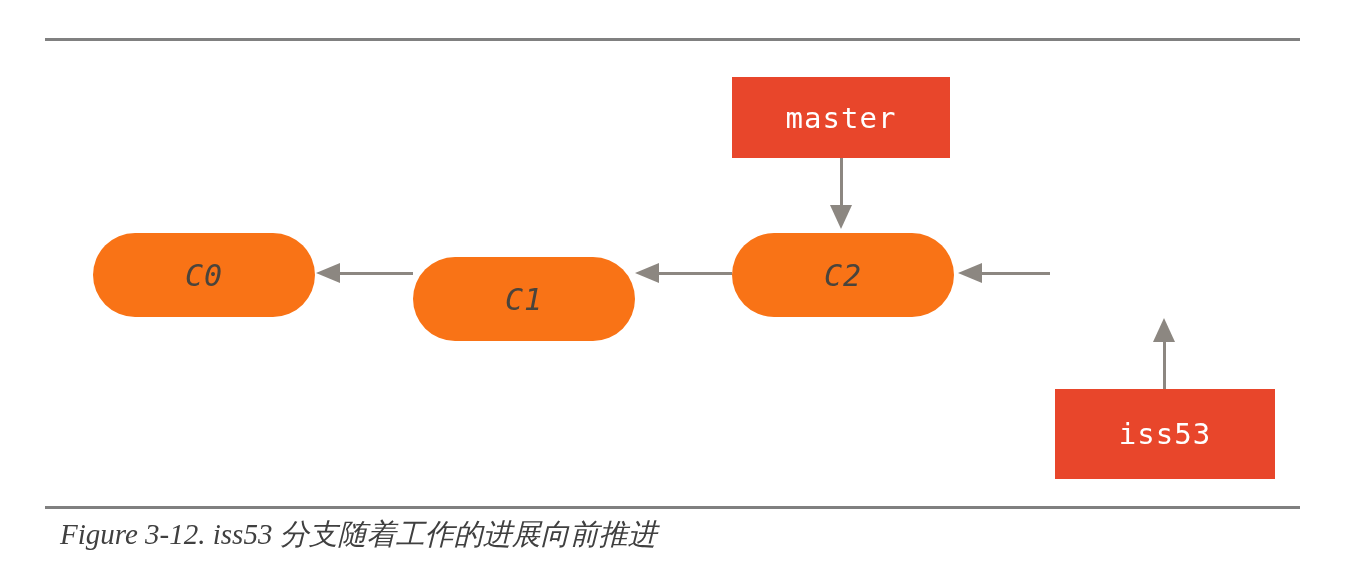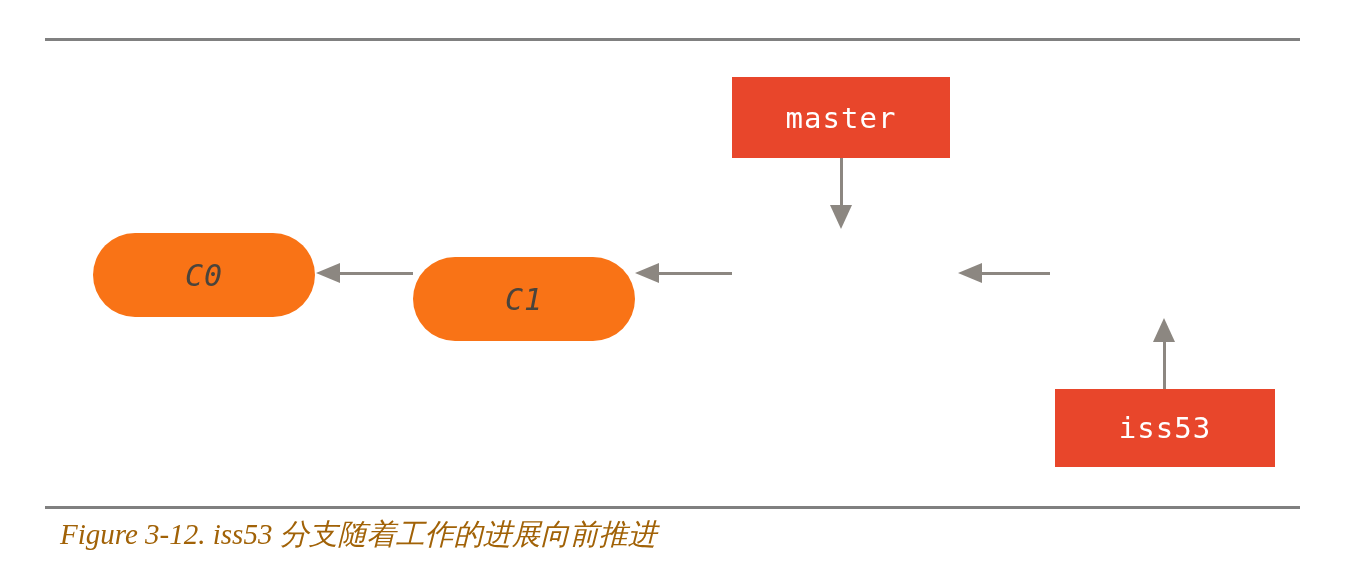--- a/index.html
+++ b/index.html
@@ -26,21 +26,21 @@
     background: #e8462b;
     color: #ffffff;
     font-family: "DejaVu Sans Mono", monospace;
     font-size: 29px;
     display: flex;
     align-items: center;
     justify-content: center;
     letter-spacing: 1px;
   }
   #branch-master { left: 732px; top: 77px; width: 218px; height: 81px; }
-  #branch-iss53  { left: 1055px; top: 389px; width: 220px; height: 78px; }
+  #branch-iss53  { left: 1055px; top: 389px; width: 220px; height: 90px; }
 
   .commit-pill {
     position: absolute;
     top: 233px;
     width: 222px;
     height: 84px;
     background: #f97316;
     border-radius: 42px;
     color: #4a443c;
     font-family: "DejaVu Sans Mono", monospace;
@@ -89,41 +89,42 @@
     left: 1153px; top: 318px;
     border-left: 11px solid transparent;
     border-right: 11px solid transparent;
     border-bottom: 24px solid #8c8781;
   }
 
   .caption {
     position: absolute;
     left: 60px;
     top: 515px;
-    color: #a16207;
+    color: #404040;
     font-family: "Liberation Serif", "DejaVu Serif", serif;
     font-style: italic;
     font-size: 29px;
     white-space: nowrap;
   }
 </style>
 </head>
 <body>
 
 <div id="page">
 
   <div class="rule top"></div>
 
   <div class="branch-box" id="branch-master">master</div>
 
   <div class="arrow-line" id="arrow-master-line"></div>
   <div class="arrow-head" id="arrow-master-head"></div>
 
   <div class="commit-pill" id="commit-c0">C0</div>
   <div class="commit-pill" id="commit-c1">C1</div>
+  <div class="commit-pill" id="commit-c2">C2</div>
 
   <div class="arrow-line hline" id="arrow-c1-c0-line"></div>
   <div class="arrow-head head-left" id="arrow-c1-c0-head"></div>
 
   <div class="arrow-line hline" id="arrow-c2-c1-line"></div>
   <div class="arrow-head head-left" id="arrow-c2-c1-head"></div>
 
   <div class="arrow-line hline" id="arrow-c3-c2-line"></div>
   <div class="arrow-head head-left" id="arrow-c3-c2-head"></div>
 

